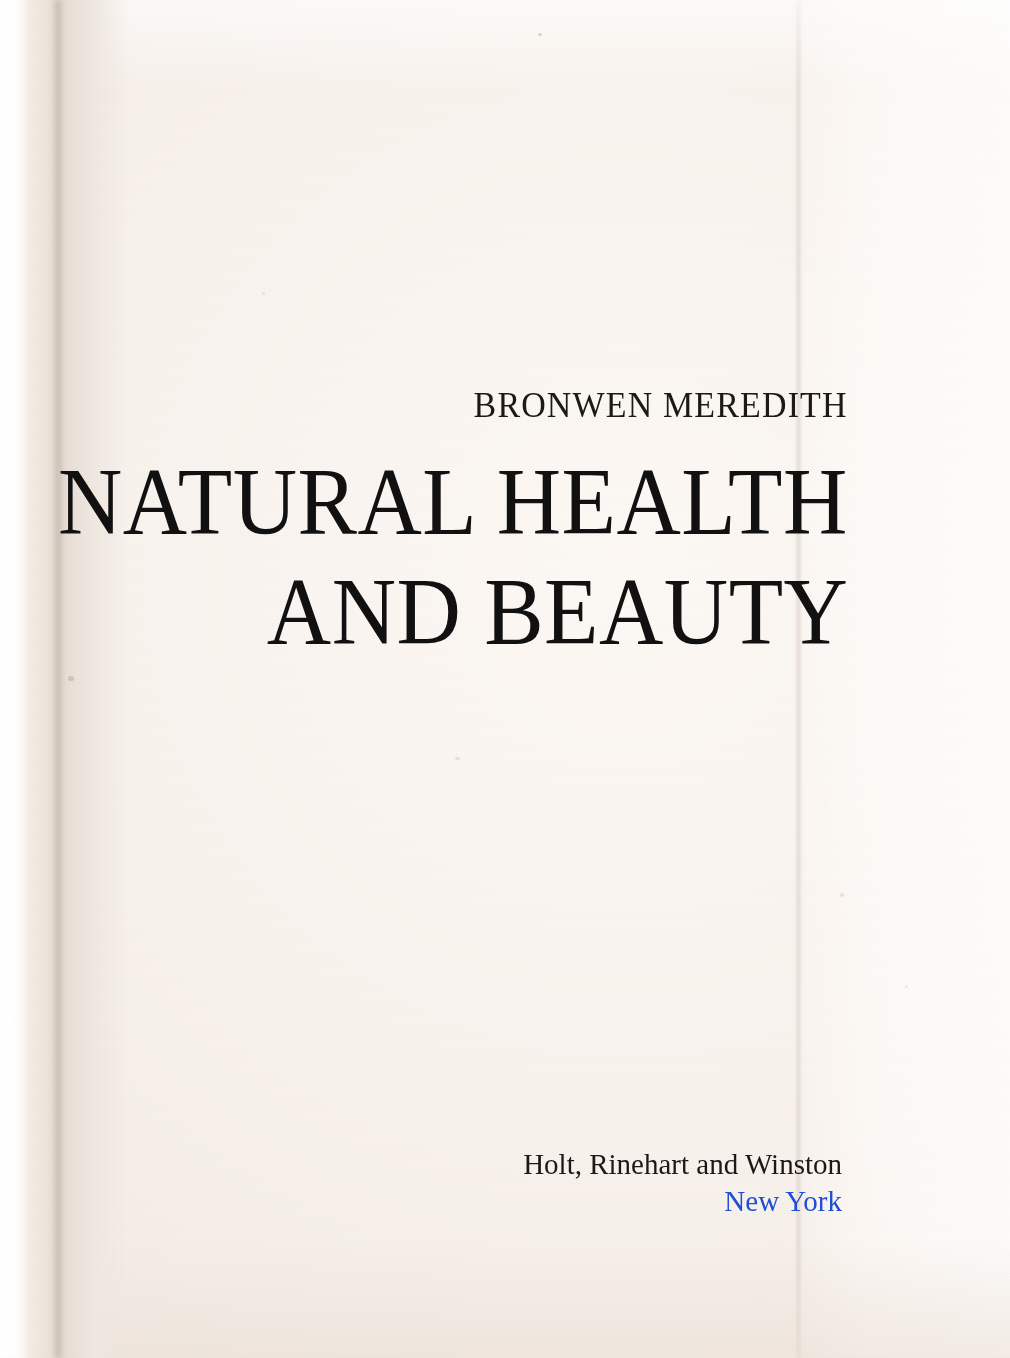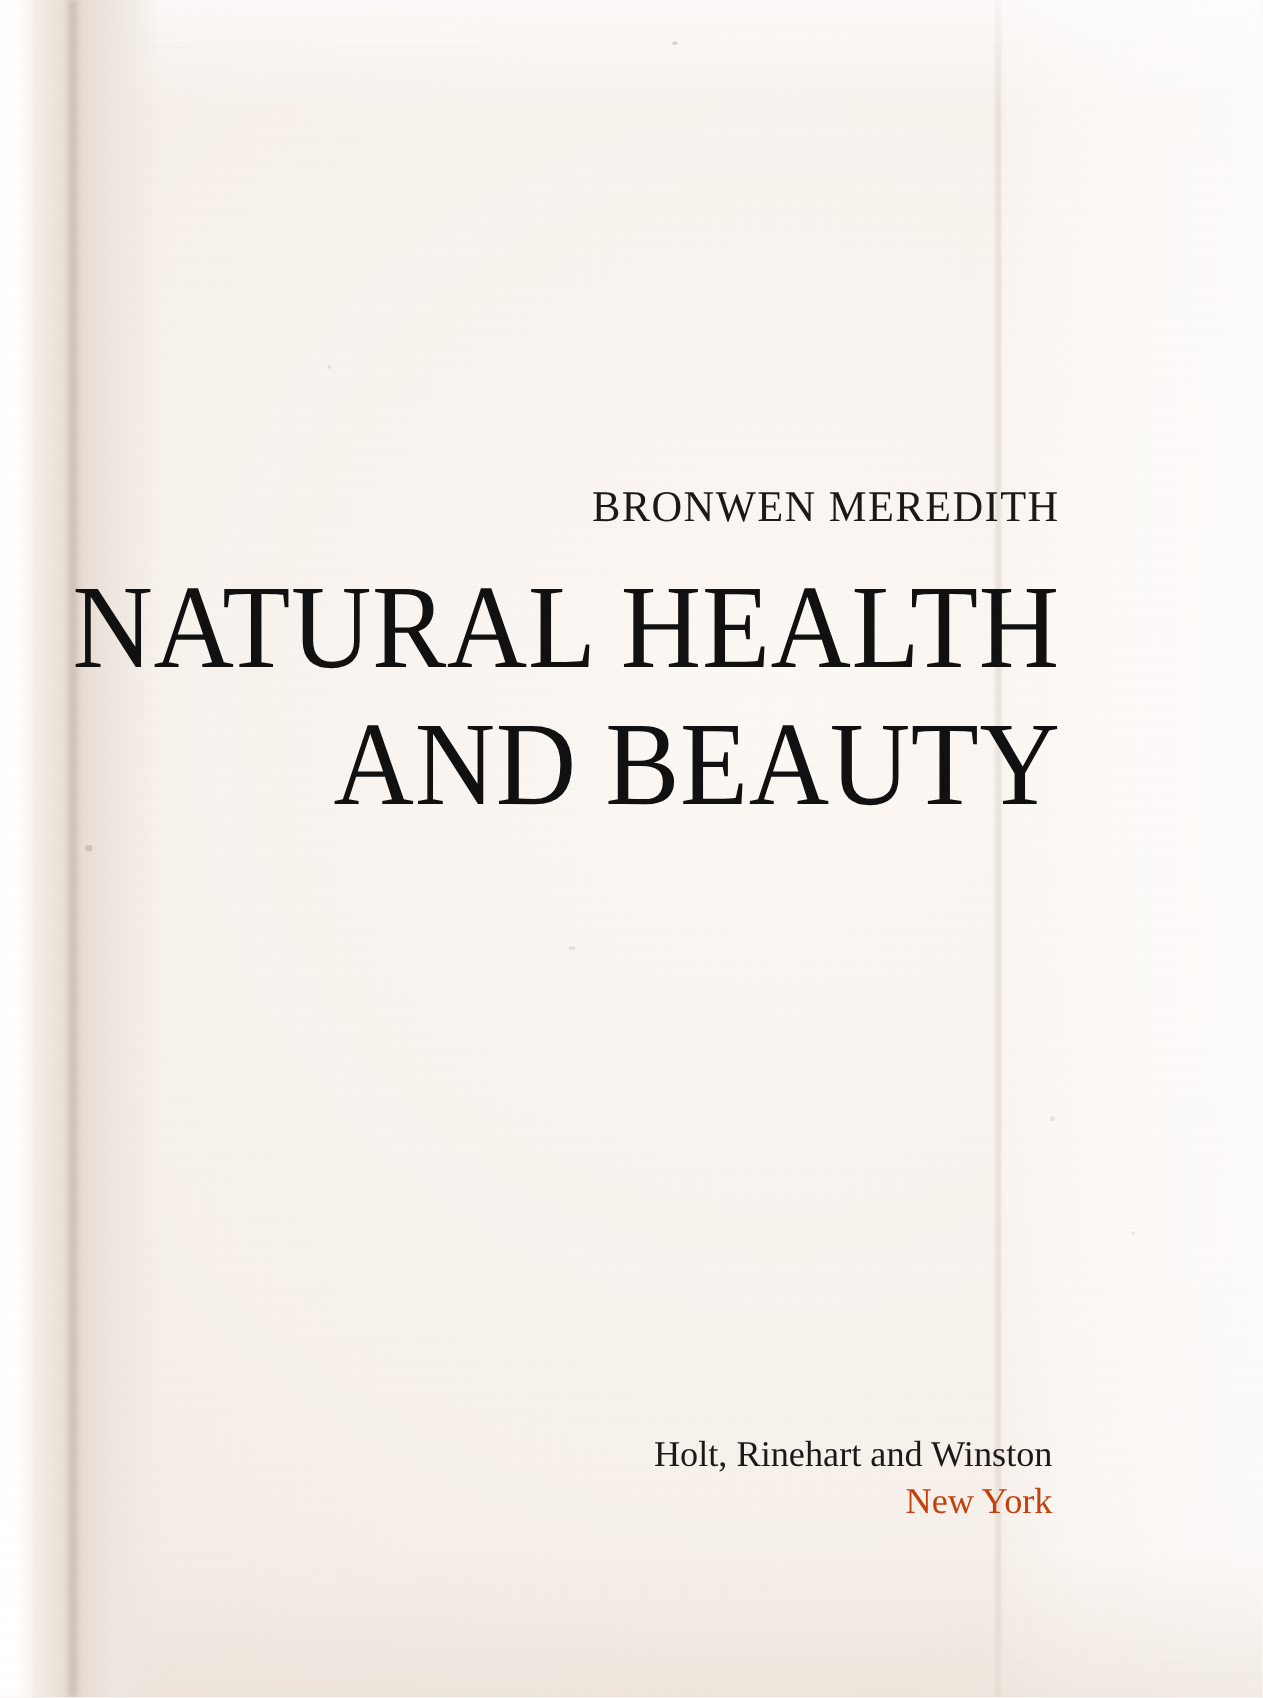--- a/index.html
+++ b/index.html
@@ -174,21 +174,21 @@
     text-align: center;
     white-space: nowrap;
   }
   #publisher-city {
     position: absolute;
     right: 98px;
     top: 1183px;
     font-family: "Liberation Serif", serif;
     font-size: 29px;
     line-height: 1.28;
-    color: #c2410c;
+    color: #1d4ed8;
     text-align: right;
     white-space: nowrap;
   }
 
   
   #grain {
     position: absolute;
     inset: 0;
     pointer-events: none;
     opacity: 0.35;

